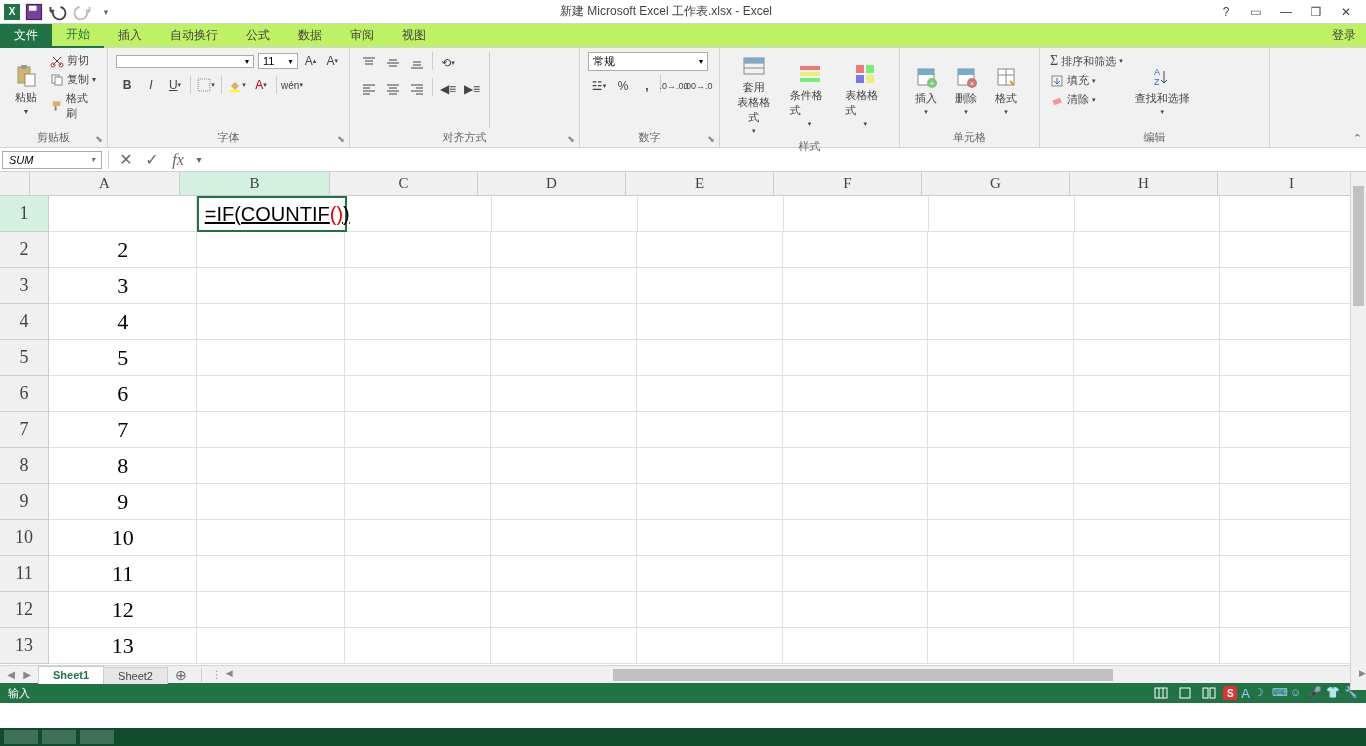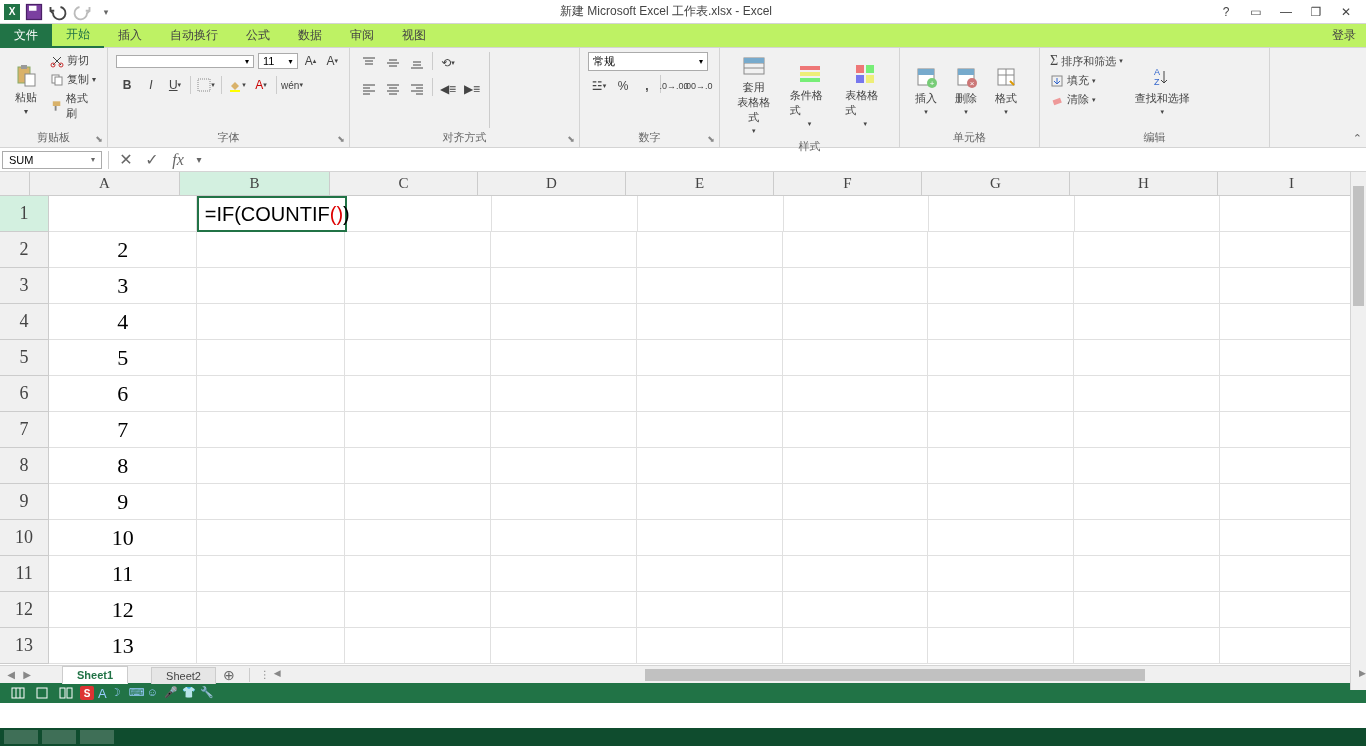--- a/index.html
+++ b/index.html
@@ -26,21 +26,21 @@
 .small-btn{display:flex;align-items:center;gap:3px;font-size:11px;color:#444;cursor:pointer;padding:1px 2px;}
 .small-btn svg{width:14px;height:14px;}
 .font-row1{display:flex;gap:4px;align-items:center;}
 .font-row2{display:flex;gap:2px;align-items:center;margin-top:4px;}
 .dropdown{border:1px solid #ababab;background:#fff;padding:1px 4px;font-size:11px;display:flex;align-items:center;justify-content:space-between;}
 .icon-btn{width:22px;height:22px;display:flex;align-items:center;justify-content:center;cursor:pointer;font-size:12px;color:#444;}
 .icon-btn.small{width:18px;height:18px;}
 .dialog-launcher{position:absolute;bottom:2px;right:2px;width:12px;height:12px;cursor:pointer;font-size:9px;color:#888;display:flex;align-items:center;justify-content:center;}
 .collapse-btn{position:absolute;right:4px;bottom:2px;font-size:11px;color:#666;cursor:pointer;}
 .formula-bar{height:24px;border-bottom:1px solid #d4d4d4;display:flex;align-items:center;background:#fff;}
-.name-box{width:100px;border:1px solid #ababab;margin:2px;padding:2px 6px;font-size:11px;display:flex;align-items:center;justify-content:space-between;}
+.name-box{width:100px;border:1px solid #ababab;margin:2px;padding:2px 6px;font-size:11px;display:flex;align-items:center;justify-content:space-between;font-style:italic;}
 .fb-btn{width:24px;height:20px;display:flex;align-items:center;justify-content:center;cursor:pointer;color:#666;margin:0 1px;}
 .fx-icon{font-style:italic;font-family:serif;}
 .formula-input{flex:1;padding:2px 6px;font-size:13px;font-family:Consolas,monospace;border:none;outline:none;}
 .expand-fb{width:16px;font-size:10px;color:#666;cursor:pointer;text-align:center;}
 .grid-area{height:493px;display:flex;flex-direction:column;background:#fff;}
 .col-headers{display:flex;height:24px;border-bottom:1px solid #ccc;}
 .select-all{width:50px;background:#f0f0f0;border-right:1px solid #ccc;cursor:pointer;}
 .col-header{background:#f0f0f0;border-right:1px solid #ccc;display:flex;align-items:center;justify-content:center;font-size:15px;font-family:"Times New Roman",serif;color:#444;cursor:pointer;}
 .col-header.active{background:#d3f0e0;}
 .grid-rows{flex:1;overflow:hidden;}
@@ -50,21 +50,21 @@
 .cell{border-right:1px solid #e0e0e0;border-bottom:1px solid #e0e0e0;display:flex;align-items:center;padding:0 6px;font-size:22px;font-family:"Times New Roman",SimSun,serif;color:#000;cursor:cell;justify-content:center;}
 .cell.editing{border:2px solid #217346;outline:none;font-family:Consolas,SimSun,monospace;font-size:20px;justify-content:flex-start;white-space:nowrap;overflow:visible;z-index:5;background:#fff;position:relative;width:165px;flex:none;}
 .cell.editing span.paren{color:#d00;}
 .vscroll{position:absolute;right:0;top:172px;bottom:56px;width:16px;background:#f0f0f0;border-left:1px solid #d4d4d4;}
 .vscroll-thumb{background:#c1c1c1;position:absolute;top:14px;left:2px;right:2px;height:120px;}
 .bottom-area{height:56px;}
 .hscroll-row{height:18px;display:flex;align-items:center;border-top:1px solid #d4d4d4;background:#f0f0f0;}
 .tab-nav{display:flex;padding:0 4px;gap:2px;}
 .tab-nav-btn{width:14px;height:14px;cursor:pointer;font-size:10px;color:#888;display:flex;align-items:center;justify-content:center;}
 .sheet-tabs{display:flex;align-items:flex-end;}
-.sheet-tab{padding:2px 14px;font-size:11px;color:#444;background:#e6e6e6;border:1px solid #ccc;border-bottom:none;cursor:pointer;margin-right:-1px;margin-left:24px;}
+.sheet-tab{padding:2px 14px;font-size:11px;color:#444;background:#e6e6e6;border:1px solid #ccc;border-bottom:none;cursor:pointer;margin-right:-1px;}
 .sheet-tab.active{background:#fff;border-bottom:1px solid #fff;color:#217346;font-weight:bold;}
 .add-sheet{padding:2px 8px;font-size:14px;color:#666;cursor:pointer;}
 .hscroll-track{flex:1;margin-left:auto;position:relative;height:14px;}
 .hscroll-thumb{background:#c1c1c1;position:absolute;left:34%;width:500px;top:1px;bottom:1px;}
 .status-bar{height:20px;background:#217346;display:flex;align-items:center;color:#fff;font-size:11px;padding:0 8px;}
 .status-left{flex:1;}
 .status-right{display:flex;align-items:center;gap:4px;}
 .view-btn{width:20px;height:16px;display:flex;align-items:center;justify-content:center;cursor:pointer;}
 .taskbar{height:18px;background:#0f4c2e;position:absolute;bottom:0;left:0;right:0;display:flex;align-items:center;padding:0 4px;gap:4px;}
 .tb-item{width:34px;height:14px;background:#fff;opacity:0.2;cursor:pointer;}
@@ -440,21 +440,21 @@
         <div class="col-header" style="width: 148px;">F</div>
         <div class="col-header" style="width: 148px;">G</div>
         <div class="col-header" style="width: 148px;">H</div>
         <div class="col-header" style="width: 148px;">I</div>
       </div>
   </div>
   <div class="grid-rows" id="grid-rows">
       <div class="grid-row">
         <div class="row-header active">1</div>
         <div class="cell" style="width: 150px;"></div>
-        <div class="cell editing" style="width: 150px;">
+        <div class="cell editing" style="width: 150px; text-decoration: underline;">
           <span>=IF(COUNTIF</span>
           <span class="paren">(</span>
           <span class="paren">)</span>
           <span>)</span>
         </div>
         <div class="cell" style="width: 148px;"></div>
         <div class="cell" style="width: 148px;"></div>
         <div class="cell" style="width: 148px;"></div>
         <div class="cell" style="width: 148px;"></div>
         <div class="cell" style="width: 148px;"></div>
@@ -625,20 +625,21 @@
     <div class="add-sheet">⊕</div>
     <div style="width:1px;height:14px;background:#ccc;margin:0 6px;"></div>
     <div style="font-size:10px;color:#888;padding:0 4px;">⋮</div>
     <div class="hscroll-track">
       <div style="position:absolute;left:0;font-size:9px;color:#888;">◀</div>
       <div class="hscroll-thumb"></div>
       <div style="position:absolute;right:0;font-size:9px;color:#888;">▶</div>
     </div>
   </div>
   <div class="status-bar">
+    <div class="status-left">输入</div>
     <div class="status-right">
       <div class="view-btn">
           <svg width="14" height="12">
             <rect x="1" y="1" width="12" height="10" fill="none" stroke="#fff"></rect>
             <line x1="5" y1="1" x2="5" y2="11" stroke="#fff"></line>
             <line x1="9" y1="1" x2="9" y2="11" stroke="#fff"></line>
           </svg>
         </div>
       <div class="view-btn">
           <svg width="14" height="12">

